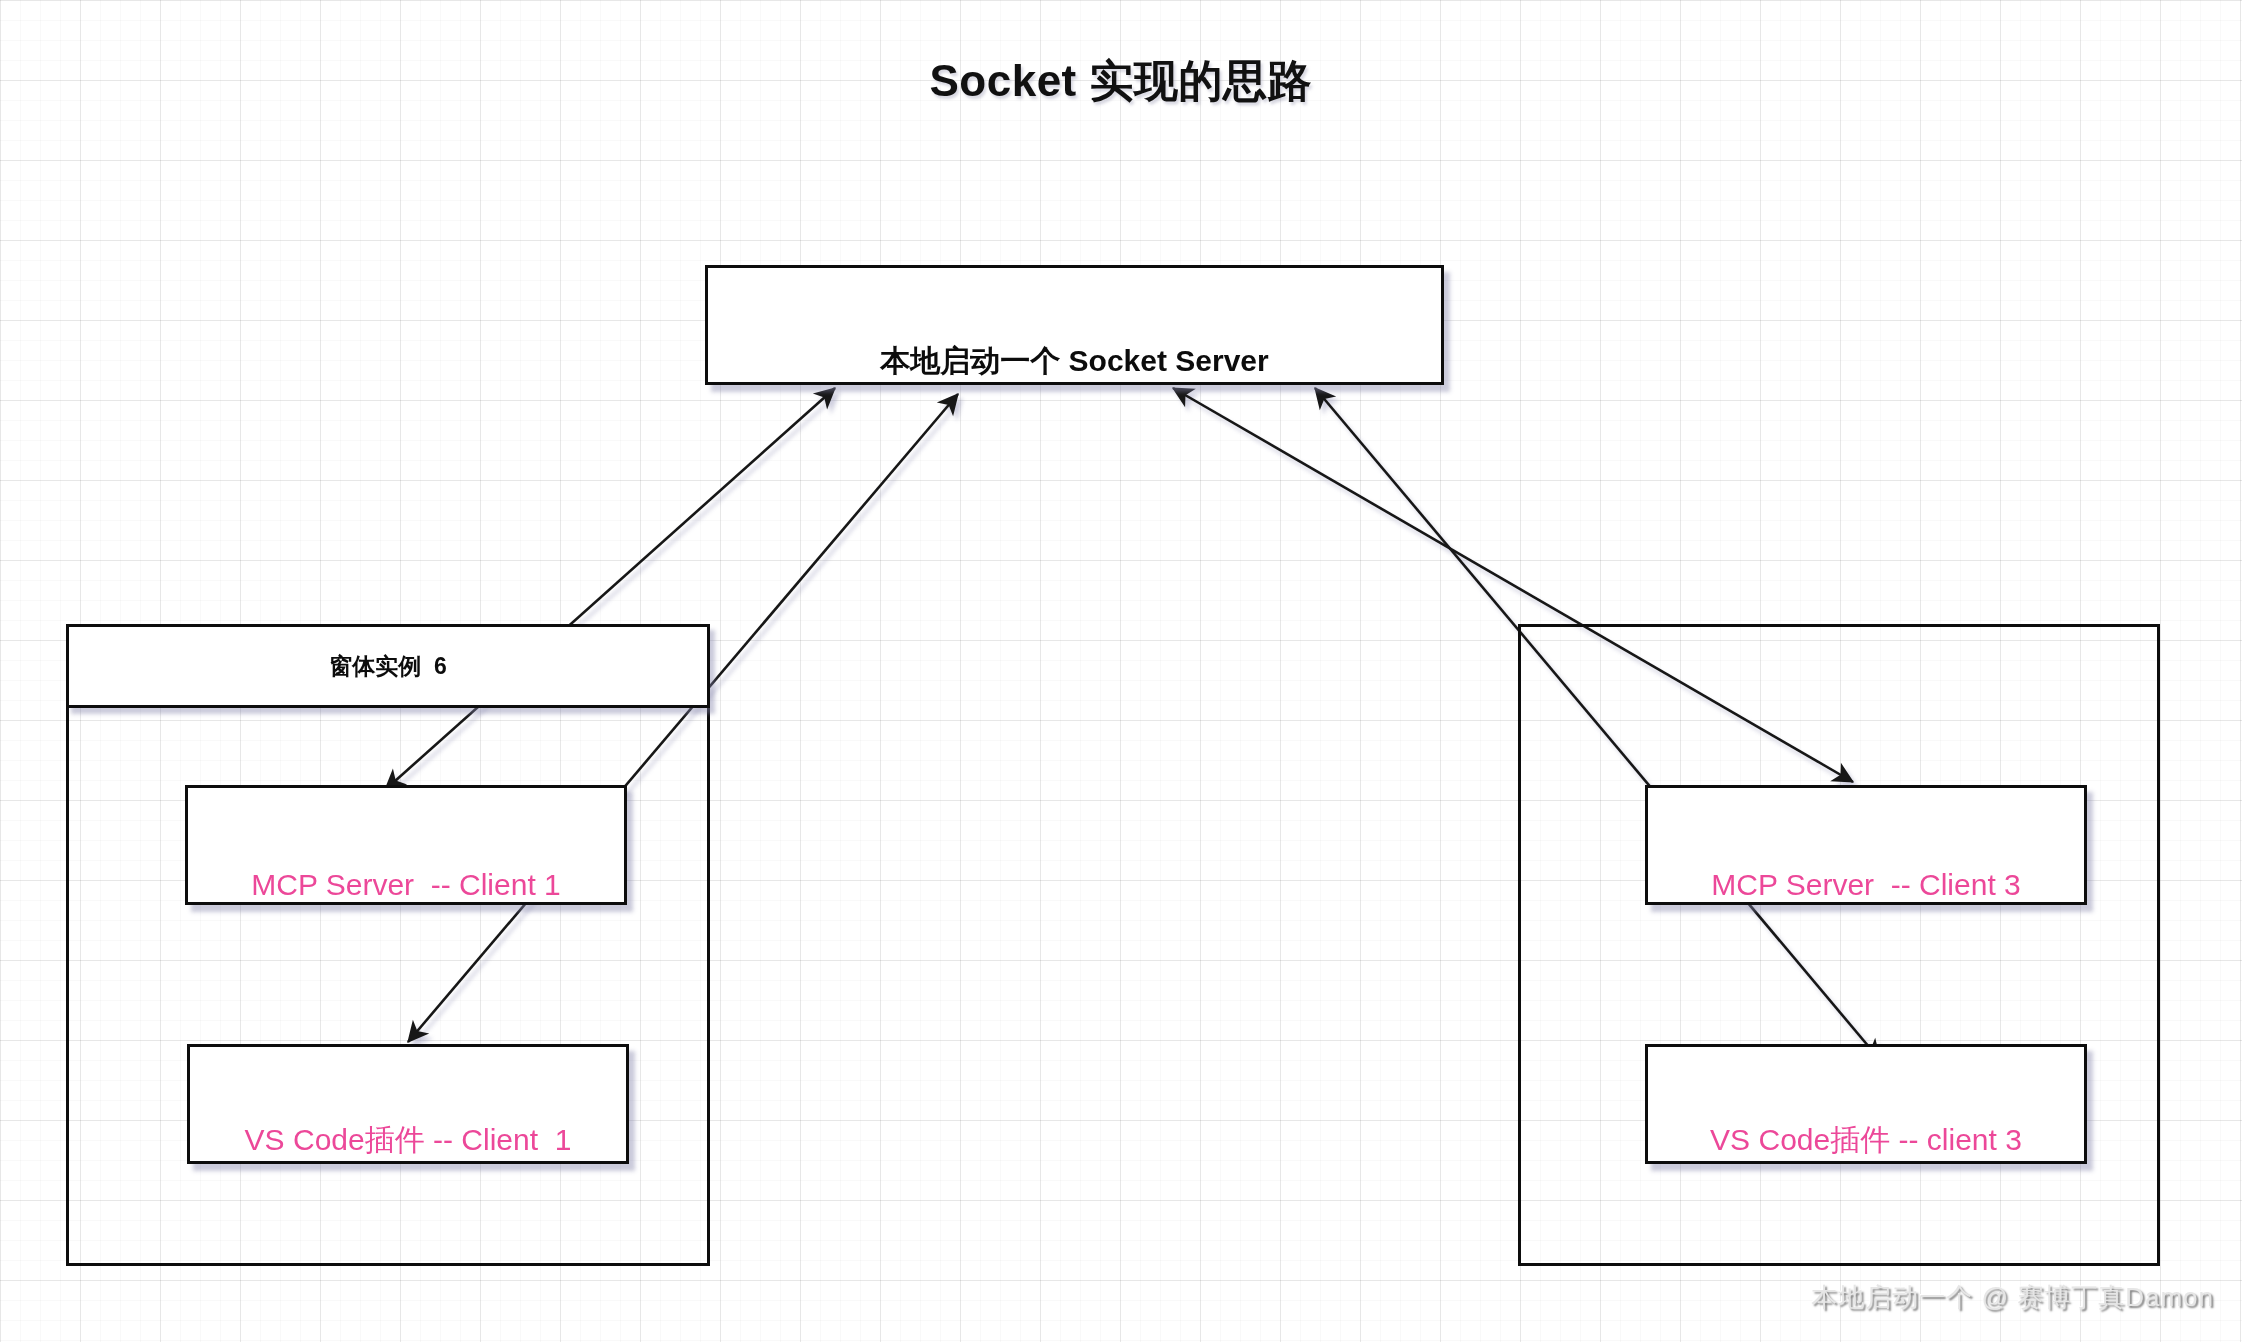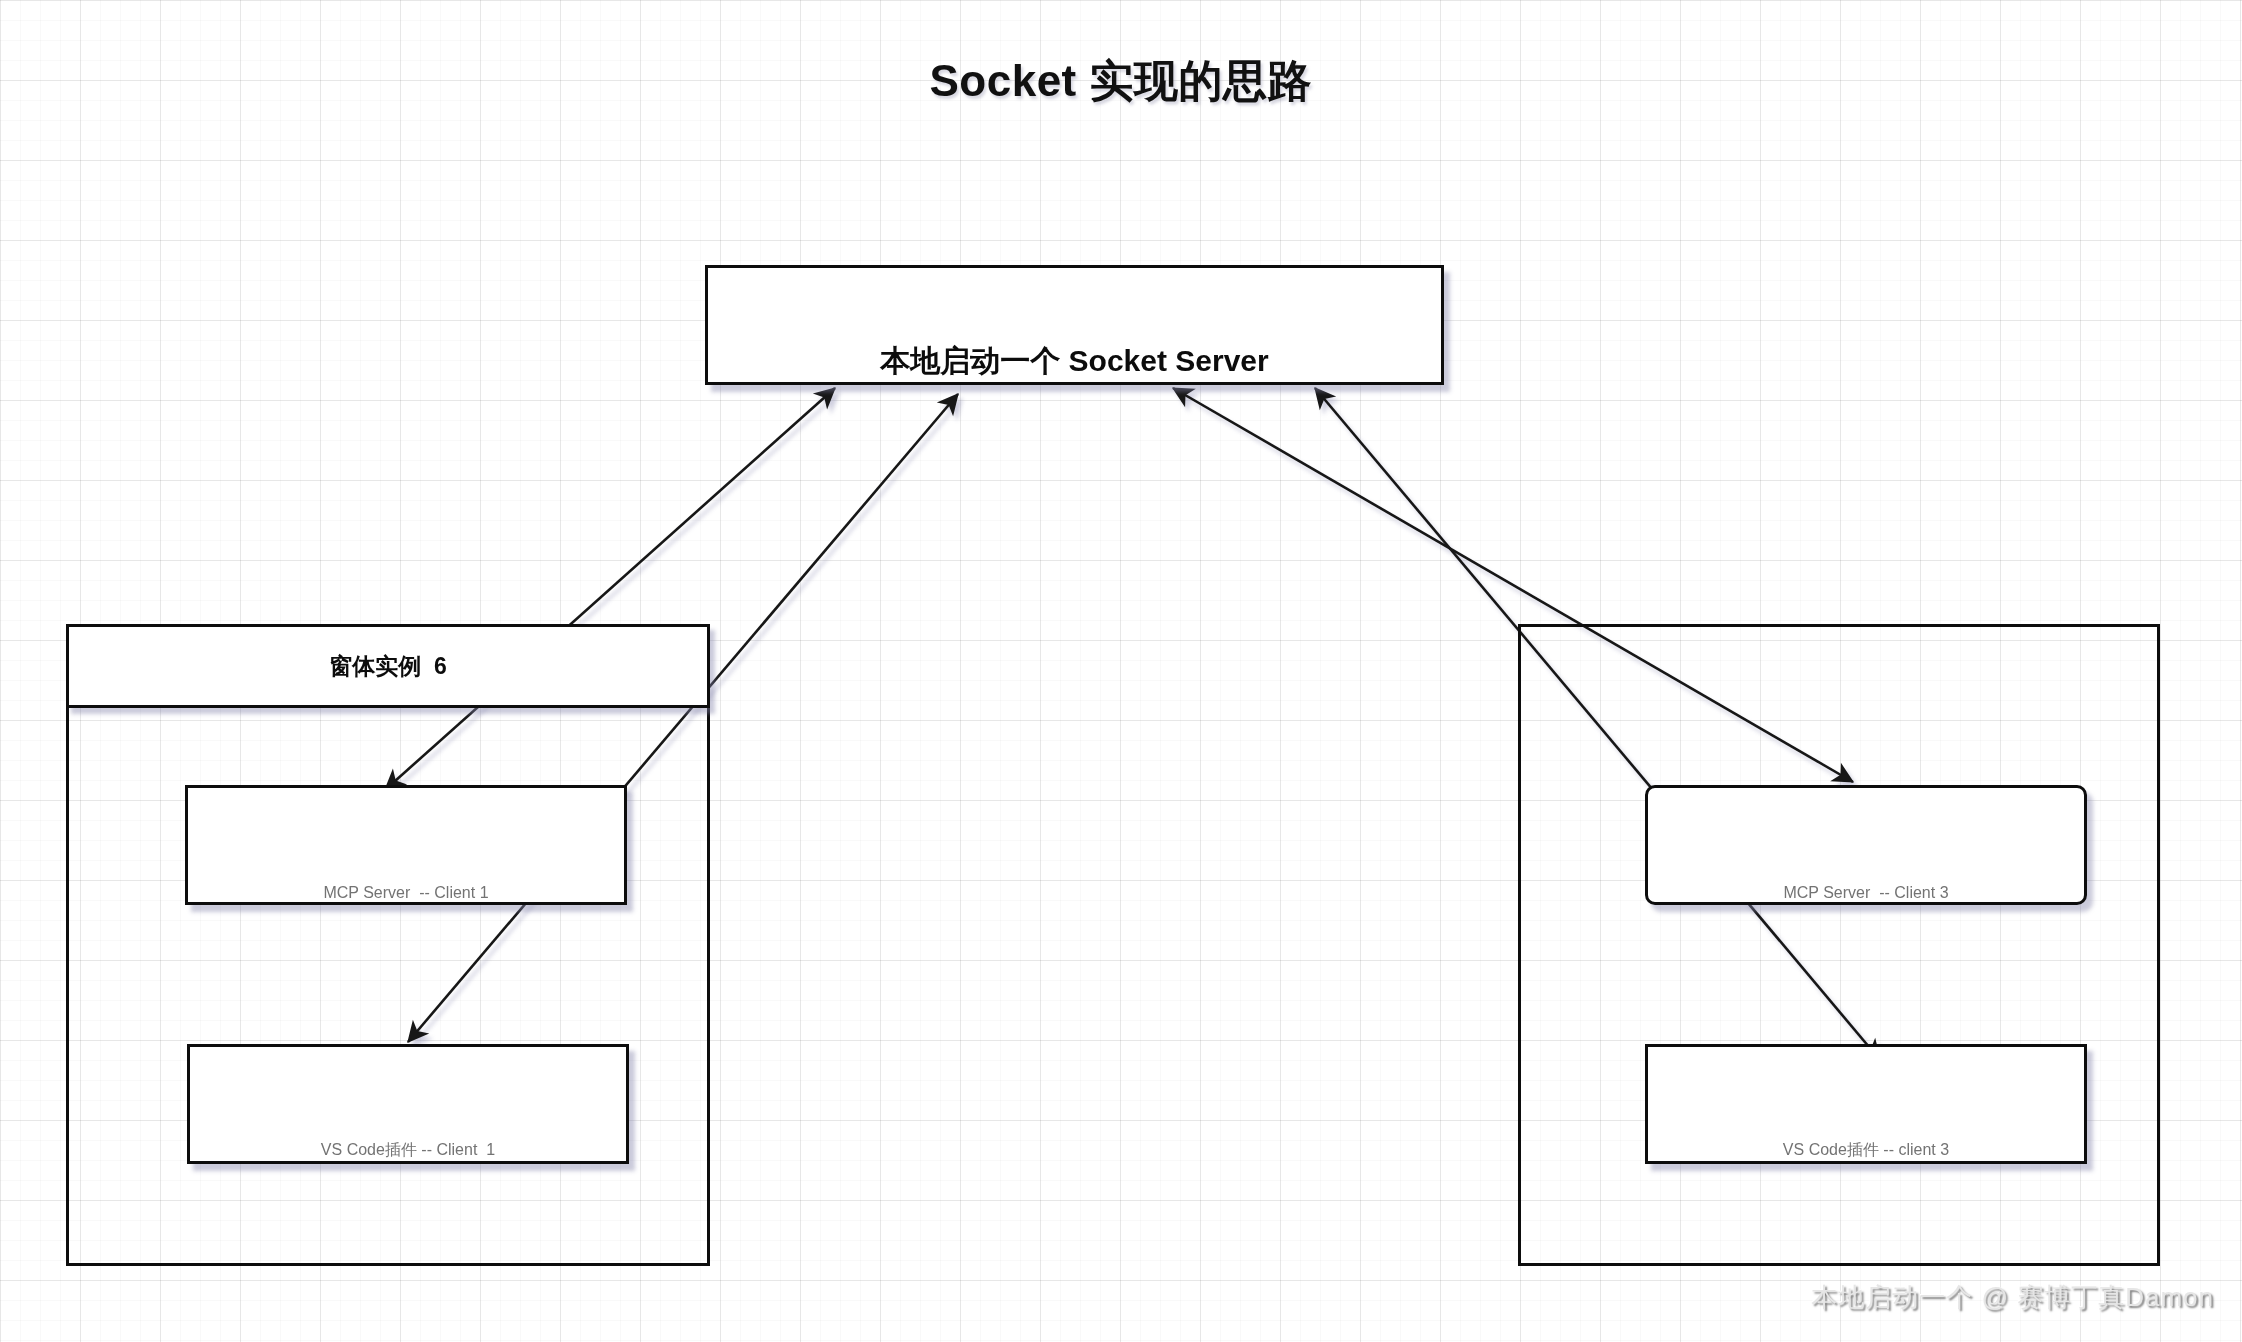--- a/index.html
+++ b/index.html
@@ -53,25 +53,25 @@
     box-shadow:5px 6px 4px rgba(130,130,170,.42);
     display:flex;align-items:center;justify-content:center;
     font-size:23px;font-weight:700;color:#0c0c0c;
     box-sizing:border-box;
     white-space:pre;
   }
   .header-left{left:66px;top:624px;width:644px;}
   .header-right{left:1518px;top:624px;width:642px;}
   .child-node{
     width:442px;height:120px;
-    font-size:16px;font-weight:400;color:#737373;
+    font-size:30px;font-weight:400;color:#ec4899;
   }
   .mcp-left{left:185px;top:785px;}
   .vs-left{left:187px;top:1044px;}
-  .mcp-right{left:1645px;top:785px;border-radius:10px;}
+  .mcp-right{left:1645px;top:785px;}
   .vs-right{left:1645px;top:1044px;}
   svg.edges{
     position:absolute;left:0;top:0;width:2242px;height:1342px;
     pointer-events:none;
     filter:drop-shadow(4px 5px 2px rgba(130,130,170,.38));
   }
   svg.edges line{stroke:#171717;stroke-width:2.6;}
   .watermark{
     position:absolute;right:28px;top:1280px;
     font-size:26px;font-weight:400;

